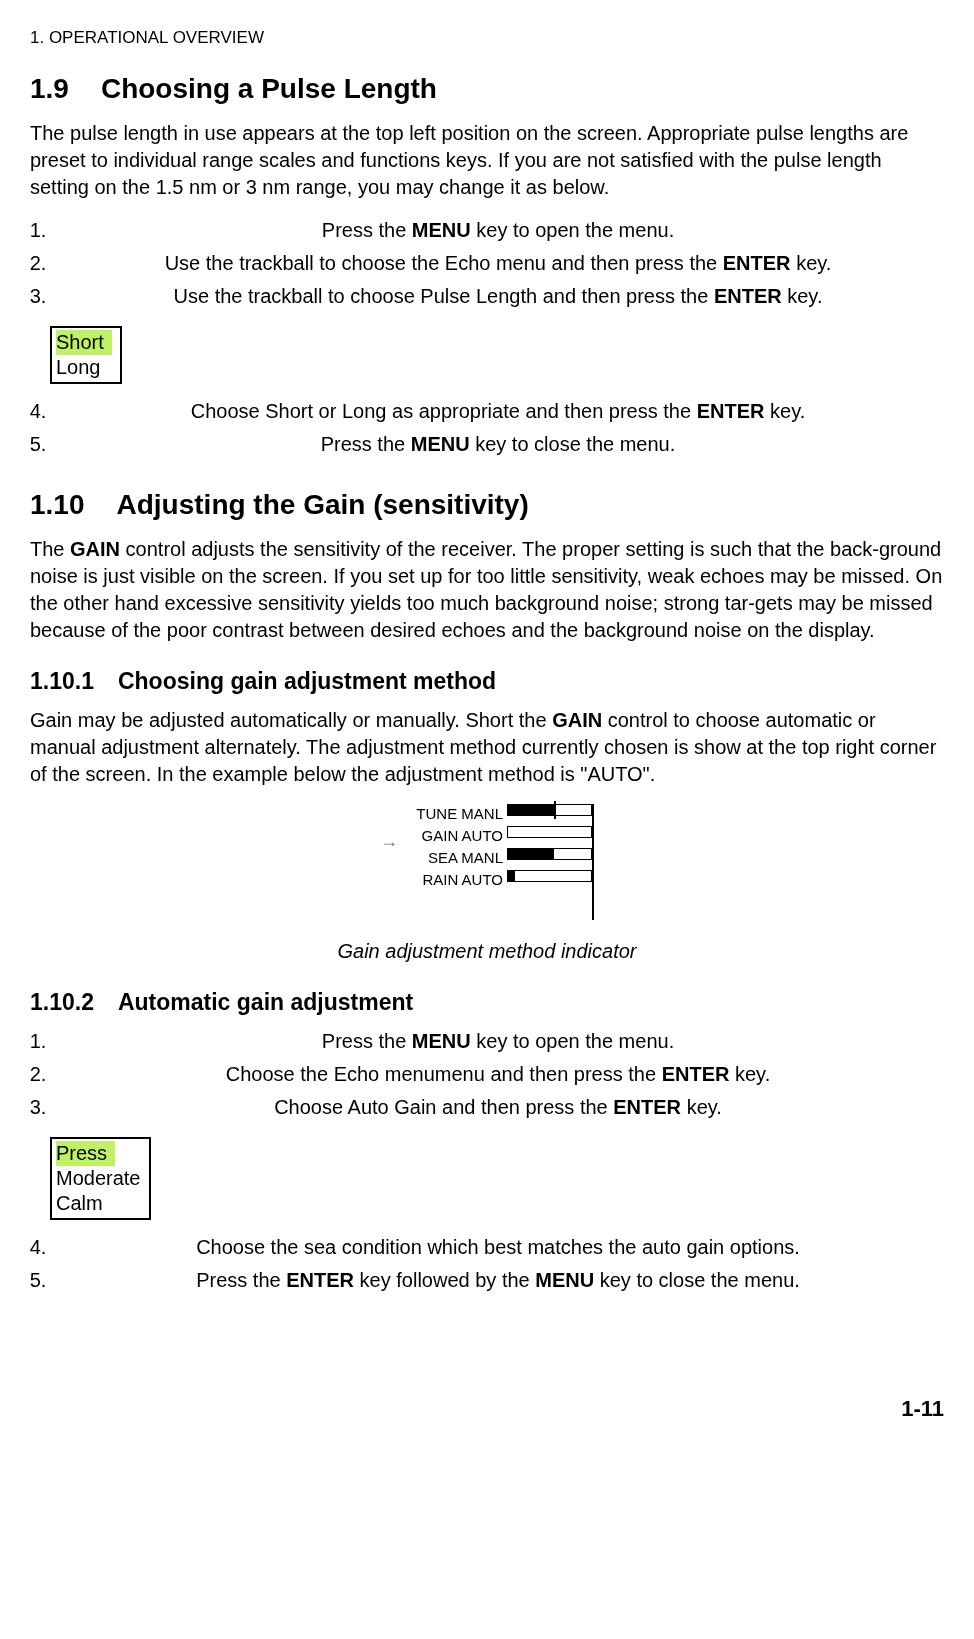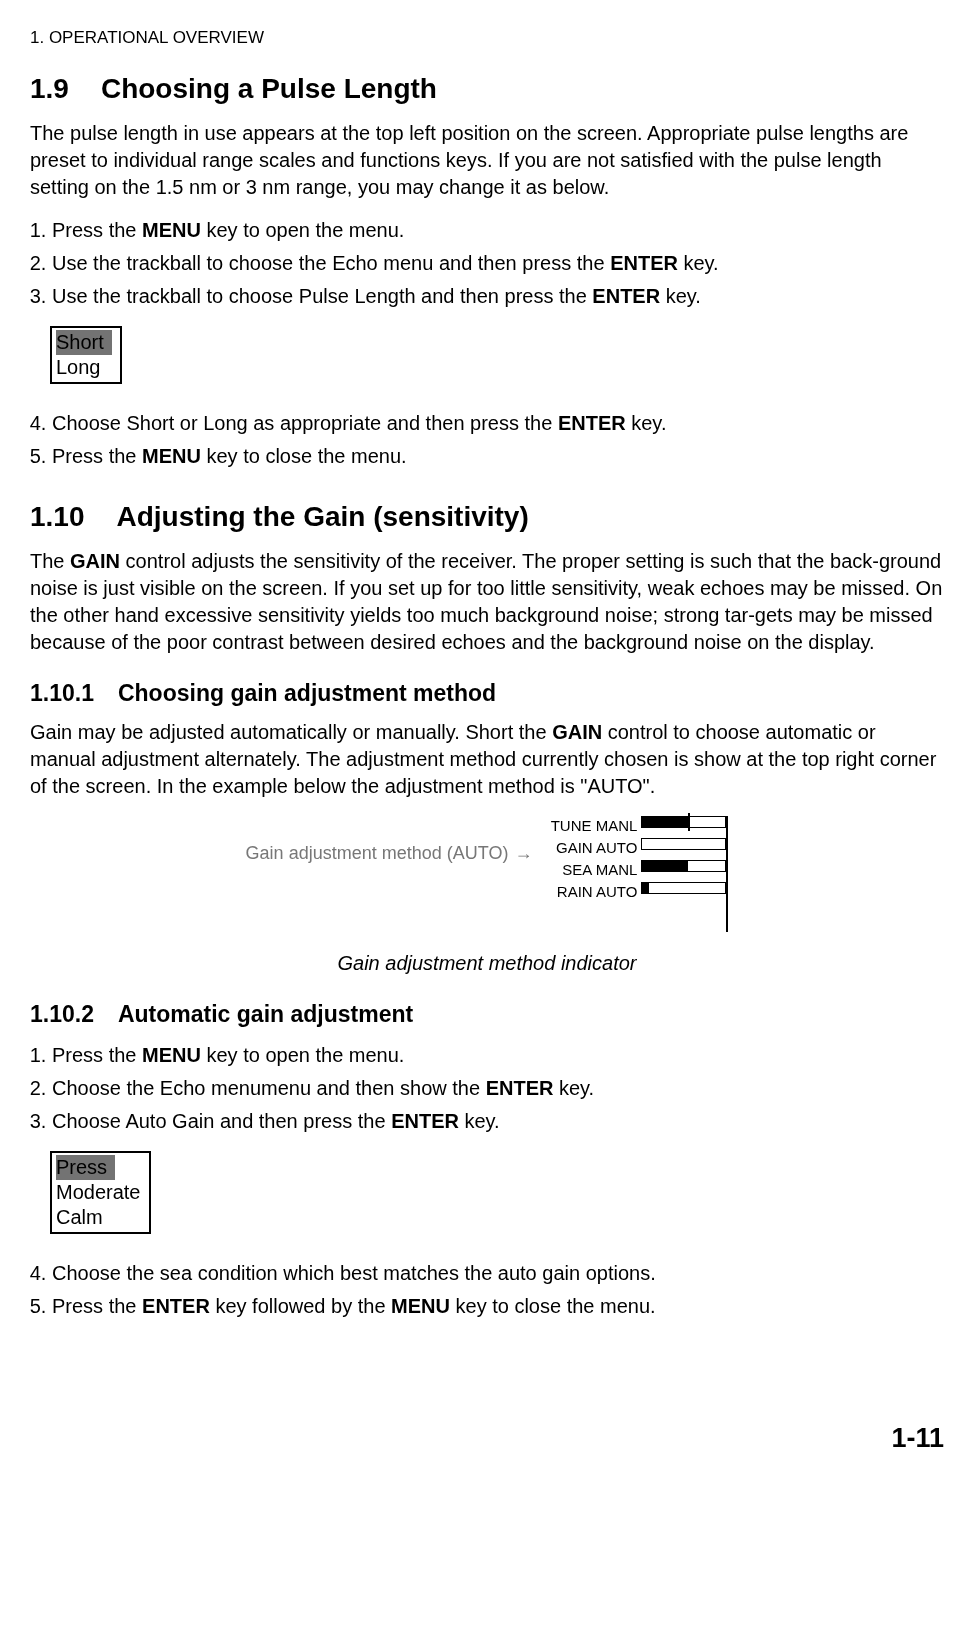--- a/index.html
+++ b/index.html
@@ -23,36 +23,37 @@
     }
     .section-number {
       display: inline-block;
       margin-right: 32px;
     }
     p.body {
       margin: 0 0 16px 0;
     }
     ol.steps {
       padding-left: 22px;
-      margin: 12px 0 10px 0;
+      margin: 0 0 10px 0;
+      text-align: center;
     }
     ol.steps li {
       margin-bottom: 6px;
     }
     .bold { font-weight: bold; }
     .menu-box {
       border: 2px solid #000;
       display: inline-block;
       padding: 2px 8px 2px 4px;
       margin: 6px 0 14px 20px;
       font-size: 20px;
       line-height: 1.25;
     }
     .menu-box .selected {
-      background: #737373;
+      background: #bef264;
       display: inline-block;
       padding: 0 8px 0 0;
     }
     h3.subsection {
       font-size: 23px;
       font-weight: bold;
       margin-top: 22px;
       margin-bottom: 10px;
     }
     .subsection-number {
@@ -123,21 +124,21 @@
       top: -4px;
     }
     .fig-caption {
       text-align: center;
       font-style: italic;
       font-size: 20px;
       margin: 18px 0 18px 0;
     }
     .page-number {
       text-align: right;
-      font-size: 27px;
+      font-size: 22px;
       font-weight: bold;
       margin-top: 100px;
     }
   </style>
 </head>
 <body>
 
 
 
 <div class="header-line">1. OPERATIONAL OVERVIEW</div>
@@ -176,21 +177,20 @@
   <span class="subsection-number">1.10.1</span><span>Choosing gain adjustment method</span>
 </h3>
 
 <p class="body">
   <span>Gain may be adjusted automatically or manually. Short the </span><span class="bold">GAIN</span><span> control to choose automatic or manual adjustment alternately. The adjustment method currently chosen is show at the top right corner of the screen. In the example below the adjustment method is "AUTO".</span>
 </p>
 
 <div class="indicator-block">
   <div class="indicator-wrap">
     <div class="indicator-row">
-      <div class="pointer-label">Gain adjustment method (AUTO)</div>
       <div class="arrow">→</div>
       <div class="panel">
         <div class="panel-line">
           <div class="panel-label">TUNE MANL</div>
           <div class="bar-box">
             <span class="bar-fill" style="width:55%"></span>
             <span class="tune-tick" style="left:55%"></span>
           </div>
         </div>
         <div class="panel-line">
@@ -217,21 +217,21 @@
 </div>
 
 <div class="fig-caption">Gain adjustment method indicator</div>
 
 <h3 class="subsection">
   <span class="subsection-number">1.10.2</span><span>Automatic gain adjustment</span>
 </h3>
 
 <ol class="steps">
   <li><span>Press the </span><span class="bold">MENU</span><span> key to open the menu.</span></li>
-  <li><span>Choose the Echo menumenu and then show the </span><span class="bold">ENTER</span><span> key.</span></li>
+  <li><span>Choose the Echo menumenu and then press the </span><span class="bold">ENTER</span><span> key.</span></li>
   <li><span>Choose Auto Gain and then press the </span><span class="bold">ENTER</span><span> key.</span></li>
 </ol>
 
 <div class="menu-box">
   <div><span class="selected">Press</span></div>
   <div>Moderate</div>
   <div>Calm</div>
 </div>
 
 <ol class="steps" start="4">

